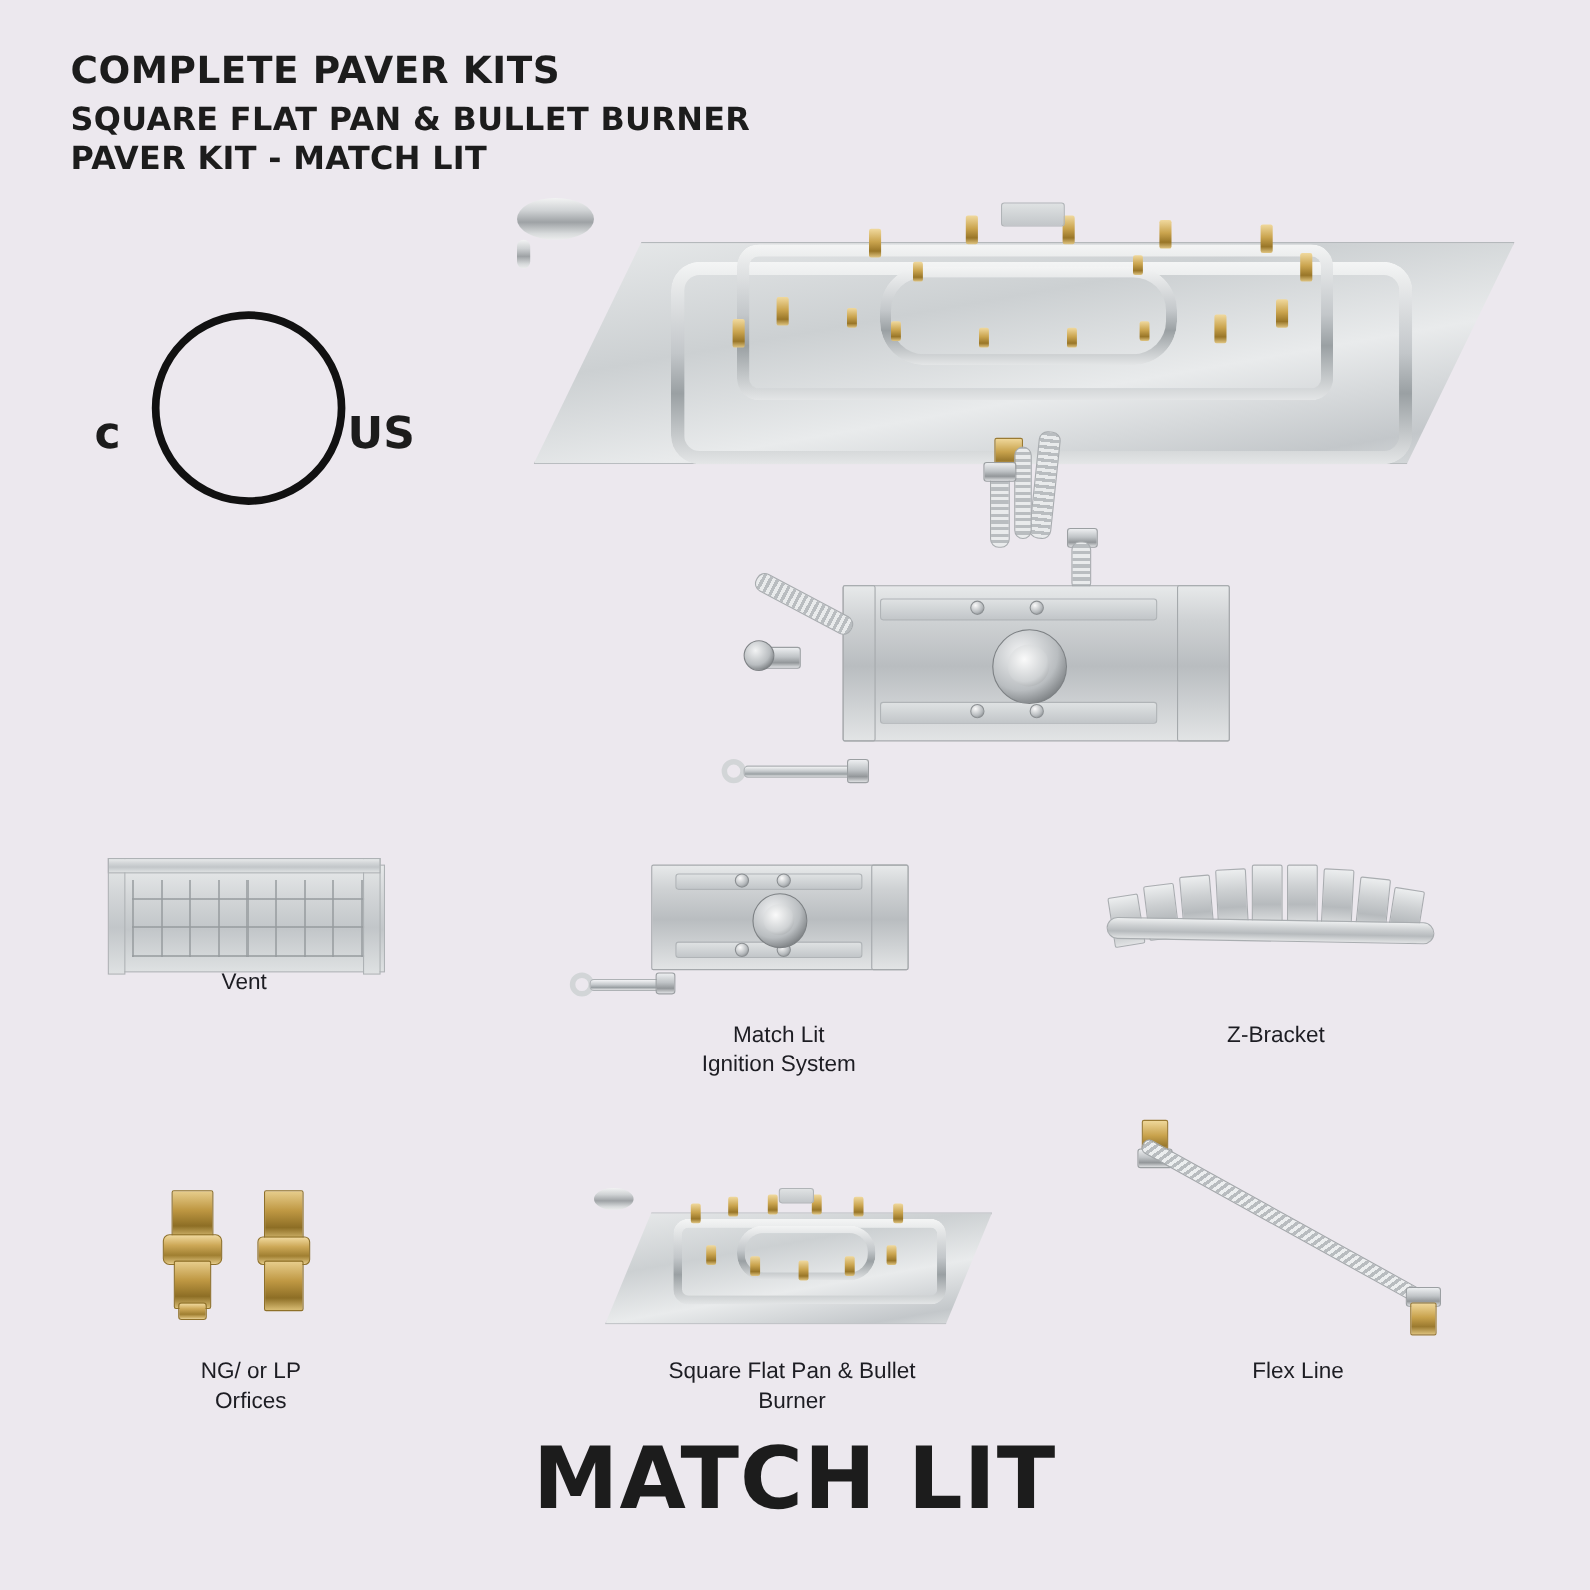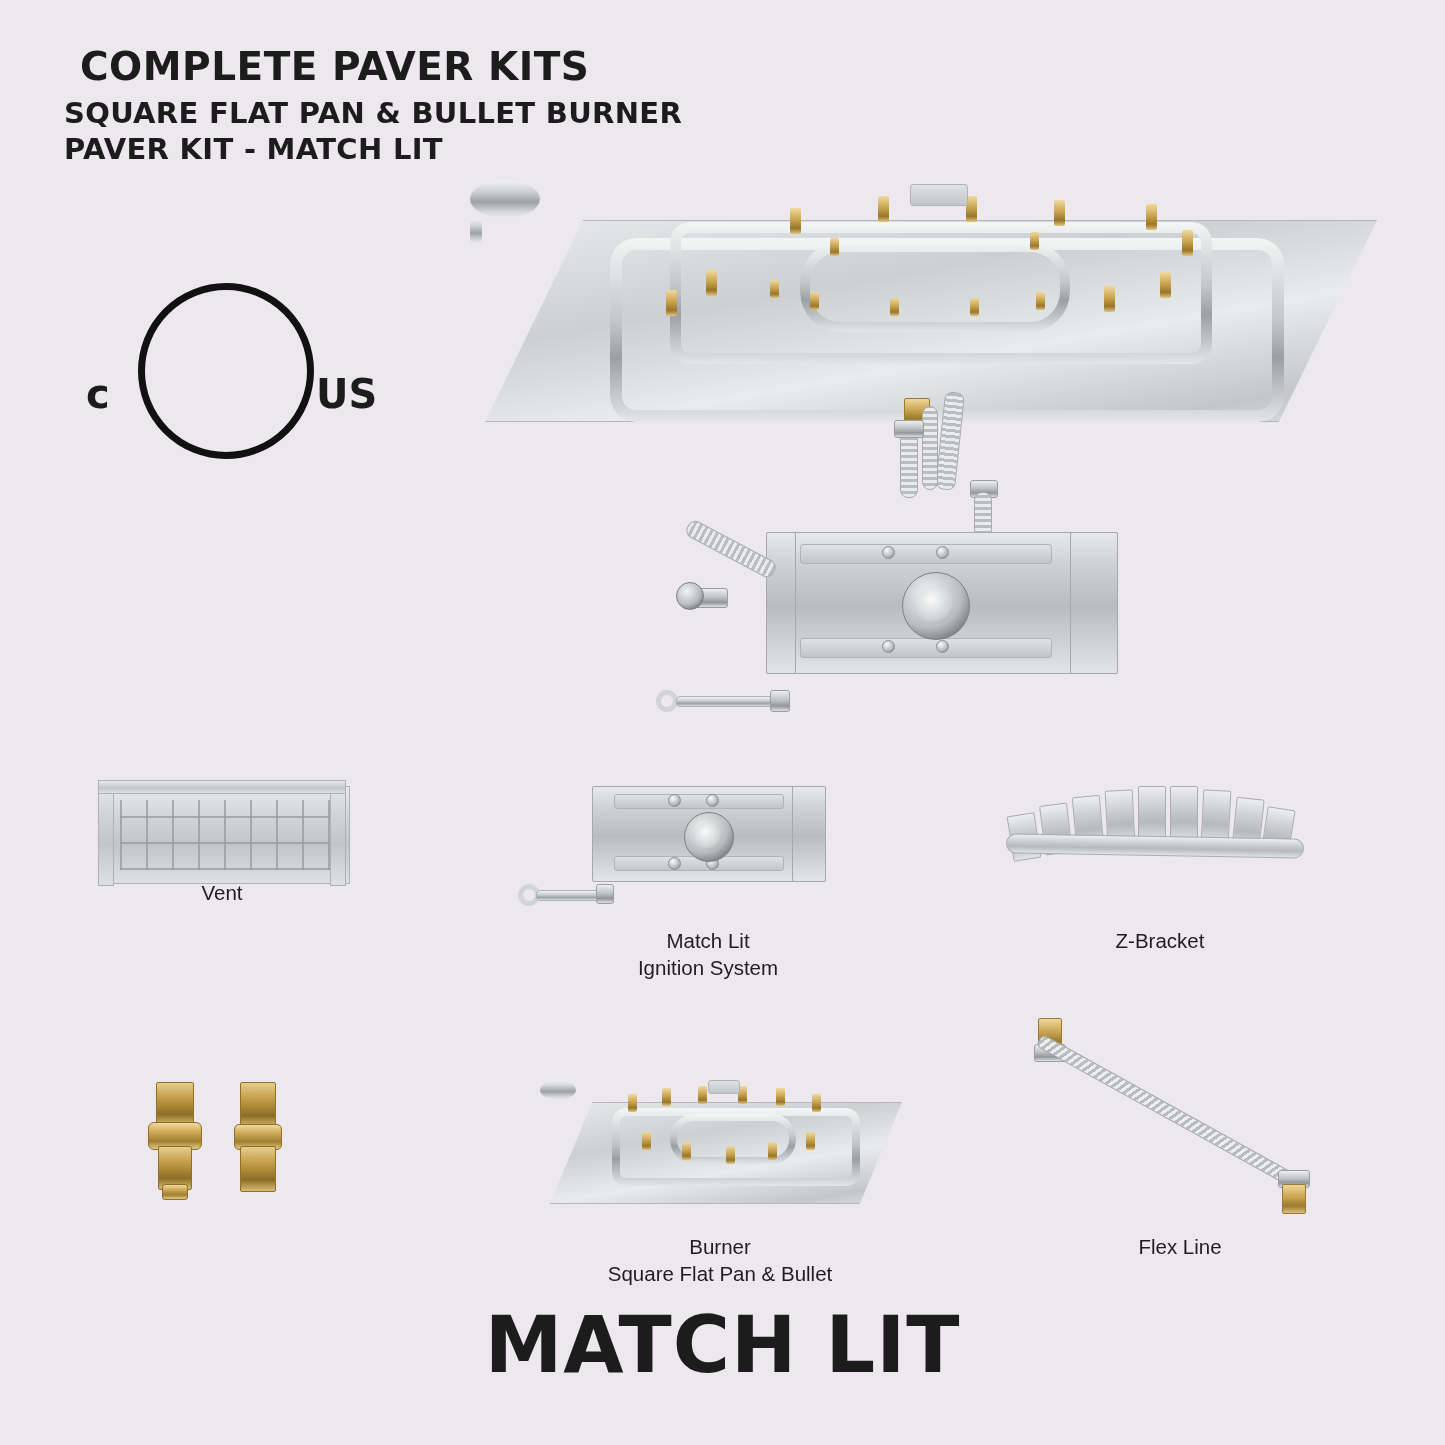--- a/index.html
+++ b/index.html
@@ -9,23 +9,22 @@
     font-family:"Liberation Sans", sans-serif;
     color:#1c1c1c;
     overflow:hidden;
     position:relative;
   }
   .stage{position:absolute;inset:0;}
 
   
   .hdr{position:absolute;left:64px;top:46px;}
   .hdr .title{
-    font-size:39px;font-weight:bold;letter-spacing:.5px;line-height:1.08;
-    font-family:"DejaVu Sans", sans-serif;
-    margin-left:16px;
+    font-size:34px;font-weight:bold;letter-spacing:.5px;line-height:1.08;
+    font-family:"DejaVu Sans", sans-serif;
   }
   .hdr .sub1{
     font-size:28px;font-weight:normal;letter-spacing:.4px;margin-top:7px;
     color:#2a2a2a;
   }
   .hdr .sub2{
     font-size:29px;font-weight:bold;letter-spacing:.3px;margin-top:7px;line-height:1.25;
     font-family:"DejaVu Sans", sans-serif;
   }
 
@@ -311,20 +310,24 @@
 
   <div class="orif" style="left:140px;top:1080px;width:180px;height:130px;">
     <div class="orifhex" style="left:16px;top:2px;width:36px;height:42px;"></div>
     <div class="orifbody" style="left:8px;top:42px;width:52px;height:26px;border-radius:6px;"></div>
     <div class="orifhex" style="left:18px;top:66px;width:32px;height:42px;"></div>
     <div class="orifbody" style="left:22px;top:104px;width:24px;height:14px;"></div>
 
     <div class="orifhex" style="left:100px;top:2px;width:34px;height:44px;"></div>
     <div class="orifbody" style="left:94px;top:44px;width:46px;height:24px;border-radius:5px;"></div>
     <div class="orifhex" style="left:100px;top:66px;width:34px;height:44px;"></div>
+  </div>
+  <div class="cap" style="left:118px;top:1234px;width:220px;">
+    <div>NG/ or LP</div>
+    <div>Orfices</div>
   </div>
 
   <div style="position:absolute;left:540px;top:1080px;width:370px;height:130px;">
     <div class="pan" style="position:absolute;left:10px;top:22px;width:350px;height:100px;
                 clip-path:polygon(12% 0%,100% 0%,88% 100%,0% 100%);
                 background:linear-gradient(170deg,#e8eaeb 0%,#ccd0d2 35%,#e9ebec 62%,#c3c7ca 88%,#dde0e1 100%);"></div>
     <div class="burnerRing" style="left:72px;top:28px;width:232px;height:62px;border-width:8px;border-radius:14px;"></div>
     <div class="burnerRing" style="left:130px;top:34px;width:112px;height:36px;border-width:7px;border-radius:24px;"></div>
     <div class="tube" style="left:166px;top:30px;width:36px;height:20px;border-radius:50%;"></div>
     <div class="jetS" style="left:88px;top:14px;"></div>
@@ -334,22 +337,22 @@
     <div class="jetS" style="left:236px;top:8px;"></div>
     <div class="jetS" style="left:272px;top:14px;"></div>
     <div class="jetS" style="left:102px;top:52px;"></div>
     <div class="jetS" style="left:142px;top:62px;"></div>
     <div class="jetS" style="left:186px;top:66px;"></div>
     <div class="jetS" style="left:228px;top:62px;"></div>
     <div class="jetS" style="left:266px;top:52px;"></div>
     <div class="slotplate" style="left:168px;top:0px;width:30px;height:12px;"></div>
   </div>
   <div class="cap" style="left:540px;top:1234px;width:360px;">
+    <div>Square Flat Pan &amp; Bullet</div>
     <div>Burner</div>
-    <div>Square Flat Pan &amp; Bullet</div>
   </div>
 
   <div style="position:absolute;left:1020px;top:1010px;width:320px;height:210px;">
     <div class="fitting" style="left:18px;top:8px;width:22px;height:30px;"></div>
     <div class="nut" style="left:14px;top:34px;width:30px;height:16px;"></div>
     <div class="flexline" style="left:0px;top:96px;width:300px;transform:rotate(29deg);"></div>
     <div class="nut" style="left:258px;top:160px;width:30px;height:16px;"></div>
     <div class="fitting" style="left:262px;top:174px;width:22px;height:28px;"></div>
   </div>
   <div class="cap" style="left:1070px;top:1234px;width:220px;">

